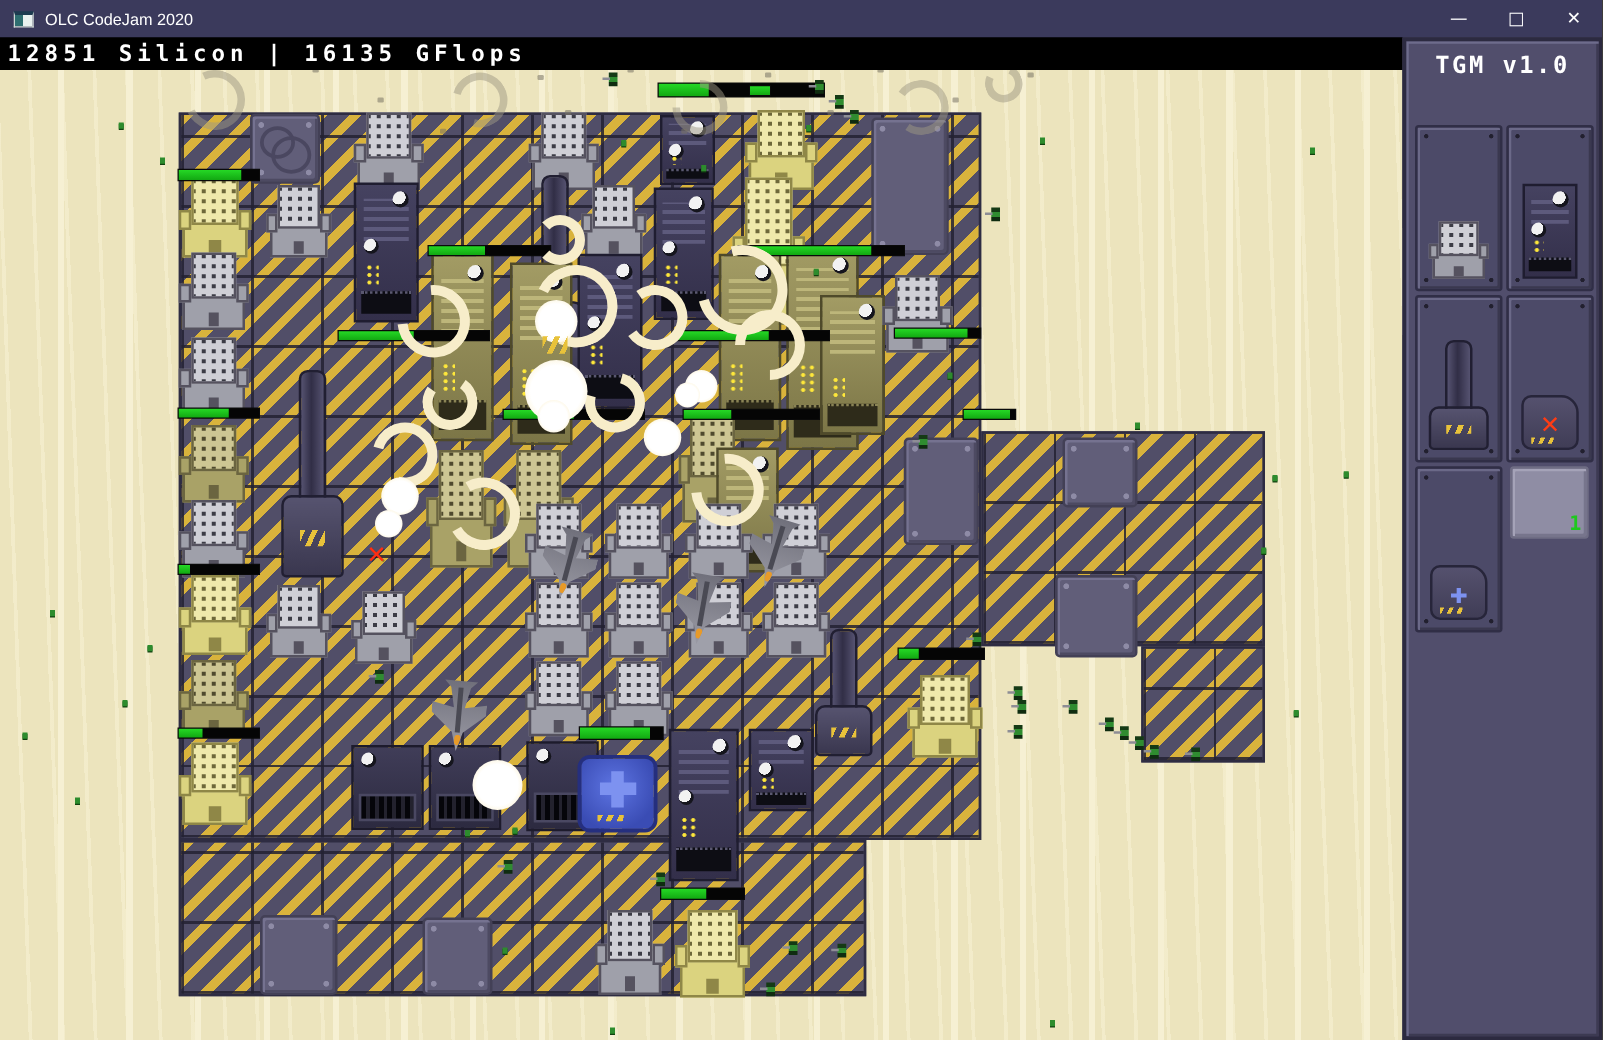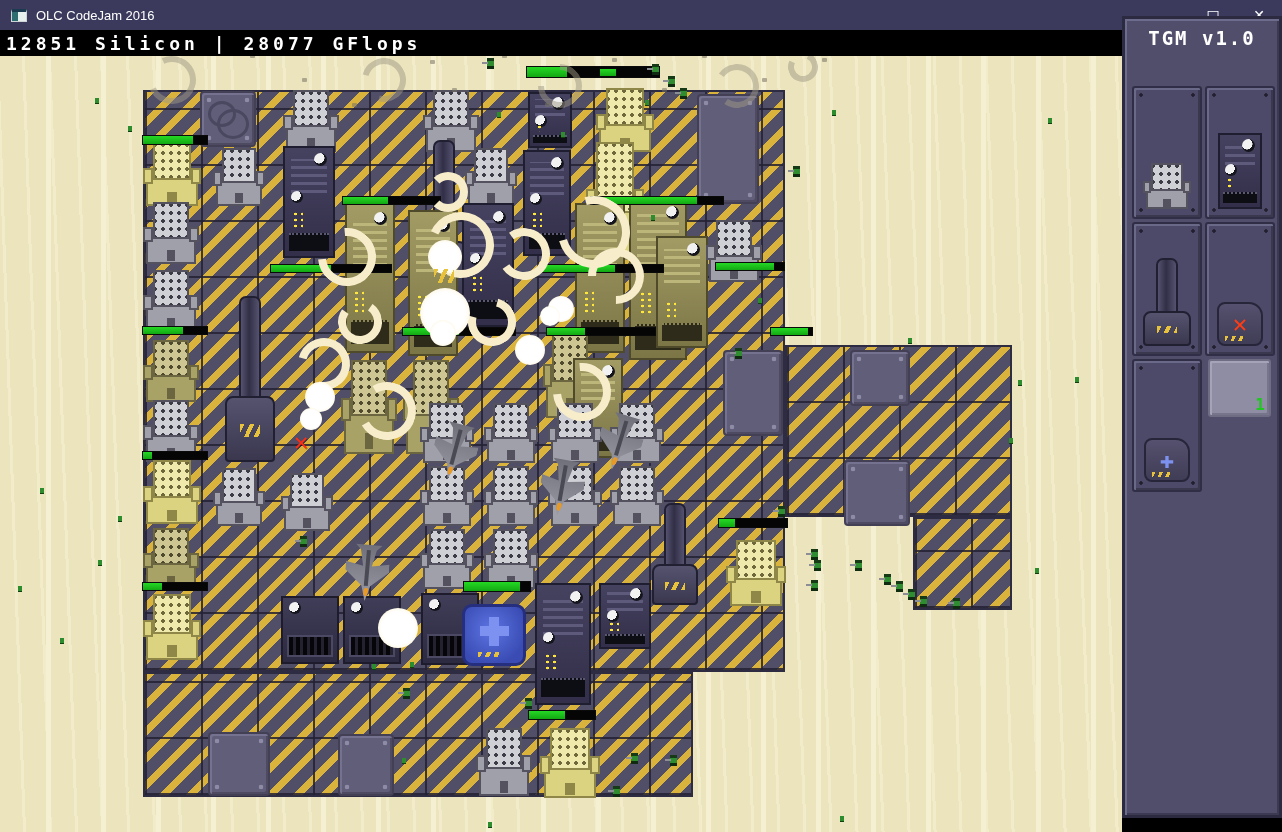--- a/index.html
+++ b/index.html
@@ -88,21 +88,21 @@
   .hp{background:#050505;box-shadow:0 0 0 1px #0a0a0a;}
   .hpf{height:100%;background:linear-gradient(#25d825,#12a812);}
   .ring{border:8px solid #f7edca;border-left-color:transparent;border-radius:50%;box-sizing:border-box;}
   .gring{border:6px solid rgba(158,152,132,.5);border-left-color:transparent;border-radius:50%;box-sizing:border-box;}
   .puff{background:radial-gradient(circle,#ffffff 58%,#fdf6e0 76%,rgba(253,246,224,0) 82%);border-radius:50%;}
   .debris{width:4px;height:5px;background:#2d8c2d;box-shadow:0 1px 0 #11400f;}
   .gdebris{width:5px;height:4px;background:rgba(120,115,100,.55);border-radius:1px;}
   .redx{color:#ff2d12;font:bold 24px "DejaVu Sans Mono",monospace;line-height:1;text-shadow:1px 1px 0 rgba(0,0,0,.3);}
 
   
-  #sidebar{position:absolute;left:1122px;top:16px;width:160px;height:802px;background:#514e6c;
+  #sidebar{position:absolute;left:1122px;top:30px;width:160px;height:802px;background:#514e6c;
     border:3px solid #2c2a40;box-sizing:border-box;box-shadow:inset 2px 2px 0 #6e6c8c,inset -2px -2px 0 #3c3a52;}
   #sidebar-title{position:absolute;left:0;right:0;top:8px;text-align:center;font-size:19px;letter-spacing:2px;}
   .slot{position:absolute;background:#4c4a68;border:2px solid #302e46;border-radius:3px;box-sizing:border-box;
     box-shadow:inset 2px 2px 0 #6b6988,inset -2px -2px 0 #3a384f;
     background-image:radial-gradient(circle at 7px 7px,#22202f 1.5px,transparent 2px),
       radial-gradient(circle at calc(100% - 7px) 7px,#22202f 1.5px,transparent 2px),
       radial-gradient(circle at 7px calc(100% - 7px),#22202f 1.5px,transparent 2px),
       radial-gradient(circle at calc(100% - 7px) calc(100% - 7px),#22202f 1.5px,transparent 2px);}
   .slot .icon-wrap{position:absolute;left:50%;bottom:8px;transform:translateX(-50%);}
   .slot .bld{position:relative;display:block;}
@@ -126,28 +126,28 @@
   #exit-btn::before{content:"";position:absolute;left:6px;right:6px;top:4px;height:4px;background:#3a384f;box-shadow:0 1px 0 #6e6c8c;}
   #exit-btn span{font-size:17px;letter-spacing:3px;}
 </style>
 </head>
 <body>
 
 <div id="app">
 
   <div id="titlebar">
     <div id="app-icon"></div>
-    <div id="title-text">OLC CodeJam 2016</div>
+    <div id="title-text">OLC CodeJam 2020</div>
     <div class="wbtn" id="btn-min">—</div>
     <div class="wbtn" id="btn-max">□</div>
     <div class="wbtn" id="btn-close">✕</div>
   </div>
 
   <div id="statusbar">
-    <span class="pix">12851 Silicon | 28077 GFlops</span>
+    <span class="pix">12851 Silicon | 16135 GFlops</span>
   </div>
 
   <div id="game">
     <div id="scene">
         <div class="floor" style="left: 143px; top: 90px; width: 642px; height: 582px;"></div>
         <div class="floor" style="left: 143px; top: 672px; width: 550px; height: 125px;"></div>
         <div class="floor" style="left: 785px; top: 345px; width: 227px; height: 172px;"></div>
         <div class="floor" style="left: 913px; top: 517px; width: 99px; height: 93px;"></div>
         <div class="plate craters" style="left: 200px; top: 91px; width: 56px; height: 56px;"></div>
         <div class="plate" style="left: 697px; top: 94px; width: 62px; height: 110px;"></div>

